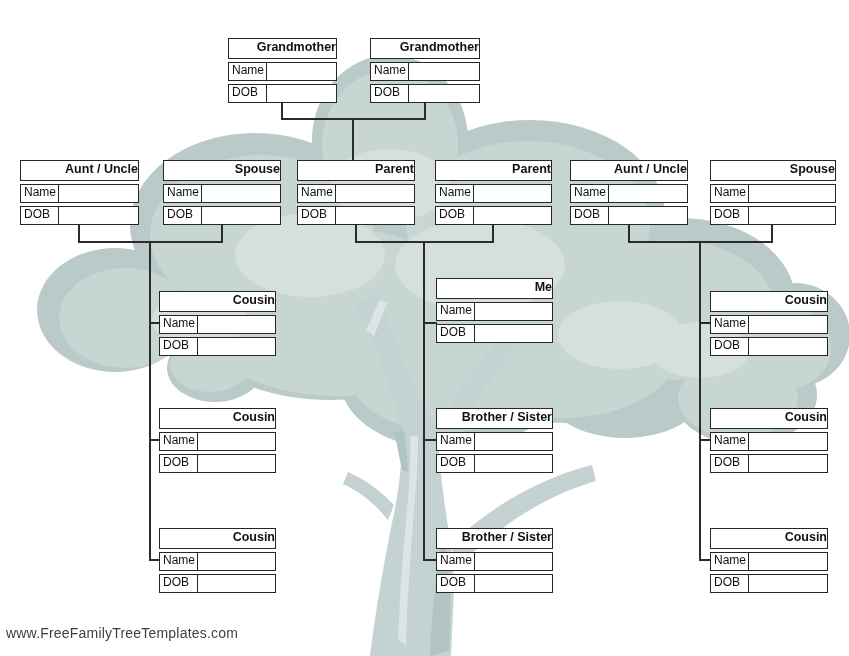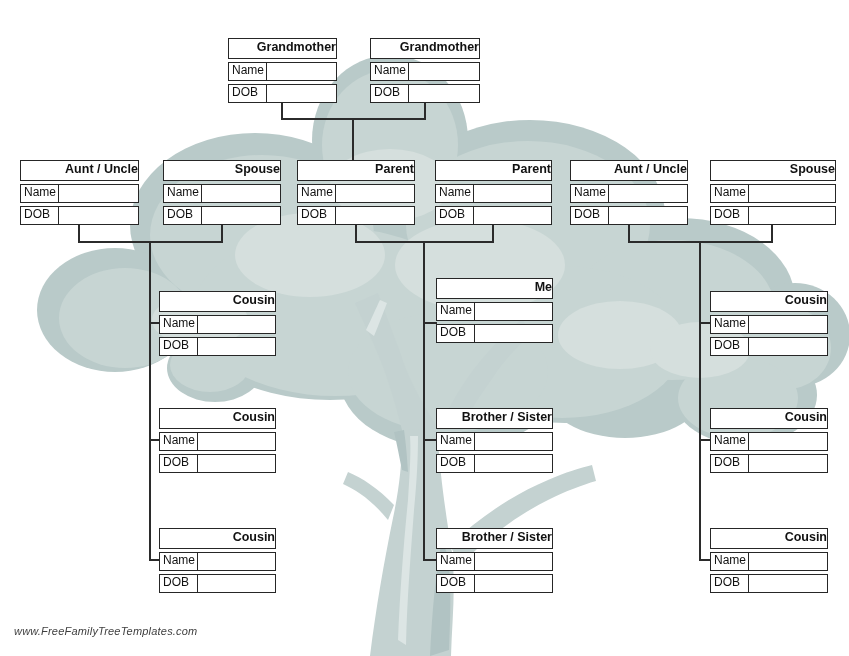--- a/index.html
+++ b/index.html
@@ -27,22 +27,22 @@
     font-weight:bold;font-size:12.5px;letter-spacing:0;
   }
   .cell.row{height:19px;margin-top:3px;display:flex;}
   .lbl{
     box-sizing:border-box;width:38px;flex:0 0 38px;
     border-right:1.5px solid var(--box_border);
     font-size:12px;line-height:15px;padding-left:3px;
   }
   .field{flex:1 1 auto;background:var(--box_bg);}
   #watermark{
-    position:absolute;left:14px;top:625px;z-index:2;
-    font-size:11px;color:var(--watermark_text);letter-spacing:0.2px;font-style:italic;
+    position:absolute;left:6px;top:625px;z-index:2;
+    font-size:14px;color:var(--watermark_text);letter-spacing:0.2px;
   }
   .f-dark{fill:var(--foliage_dark);}
   .f-base{fill:var(--foliage_base);}
   .f-light{fill:var(--foliage_light);}
   .t-main{fill:var(--trunk);}
   .t-sh{fill:var(--trunk_shadow);}
   .t-hl{fill:var(--trunk_highlight);}
 </style>
 </head>
 <body>

